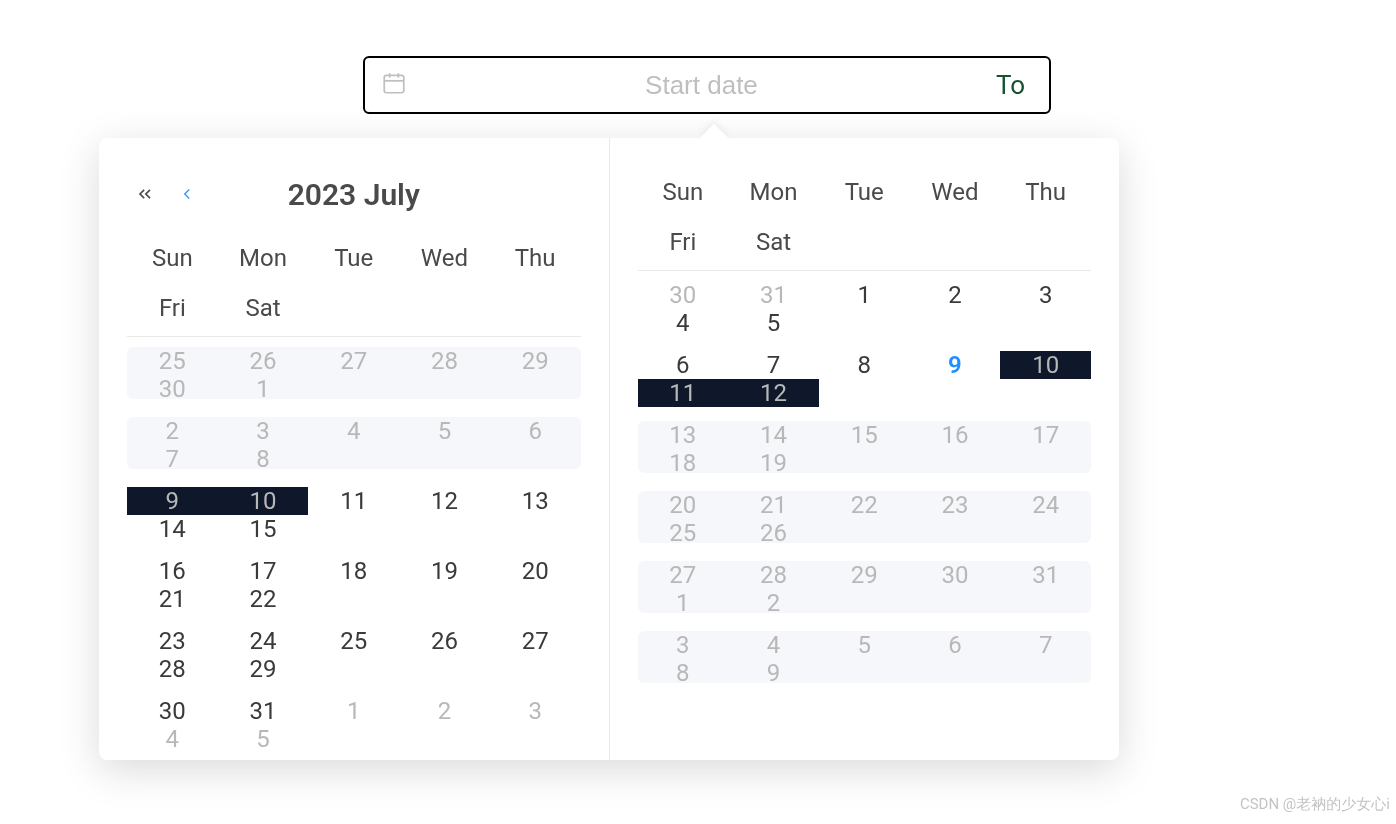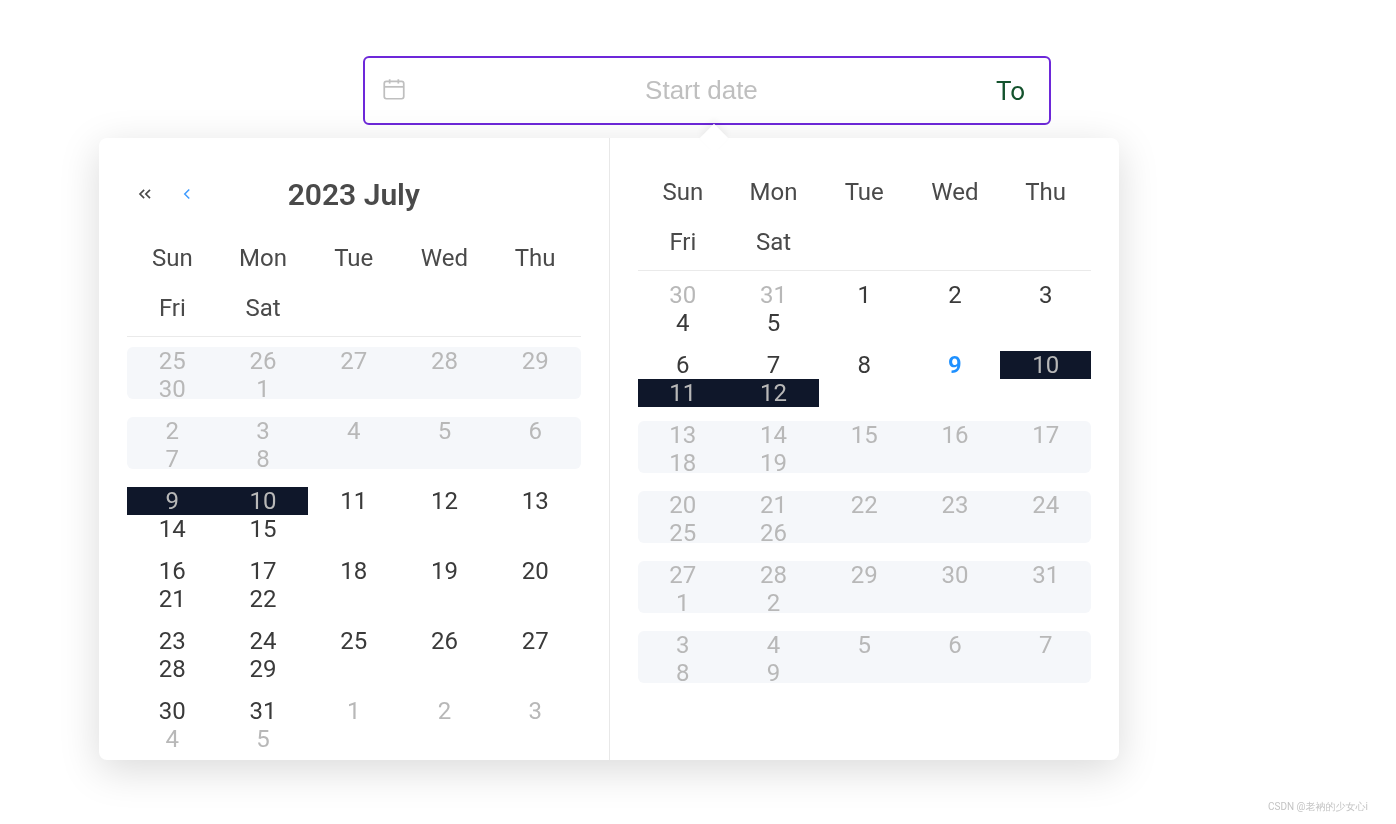--- a/index.html
+++ b/index.html
@@ -8,22 +8,22 @@
     background: #fff;
     width: 1396px;
     height: 824px;
     position: relative;
   }
   .input-wrap {
     position: absolute;
     left: 363px;
     top: 56px;
     width: 688px;
-    height: 69px;
-    border: 2px solid #6d28d9;
+    height: 58px;
+    border: 2px solid #000000;
     border-radius: 6px;
     display: flex;
     align-items: center;
     padding: 0 16px;
     background: #fff;
   }
   .input-wrap .cal-icon { color: #bfbfbf; flex: 0 0 auto; margin-right: 8px; }
   .input-wrap .field {
     flex: 1;
     border: none;
@@ -113,23 +113,23 @@
     justify-content: center;
     font-size: 24px;
     color: #3a3a3a;
     cursor: pointer;
   }
   .cell.other { color: #b8b8b8; }
   .cell.shaded-cell { background: #0f172a; }
   .cell.today { color: #1e90ff; font-weight: 600; }
   .watermark {
     position: absolute;
-    right: 28px;
+    right: 6px;
     bottom: 10px;
-    font-size: 10px;
+    font-size: 15px;
     color: rgba(120,120,120,0.45);
   }
 </style>
 </head>
 <body>
 
 <div class="input-wrap">
   <span class="cal-icon">
     <svg width="26" height="26" viewBox="0 0 24 24" fill="none" stroke="currentColor" stroke-width="1.6">
       <rect x="3" y="5" width="18" height="16" rx="2"></rect>

